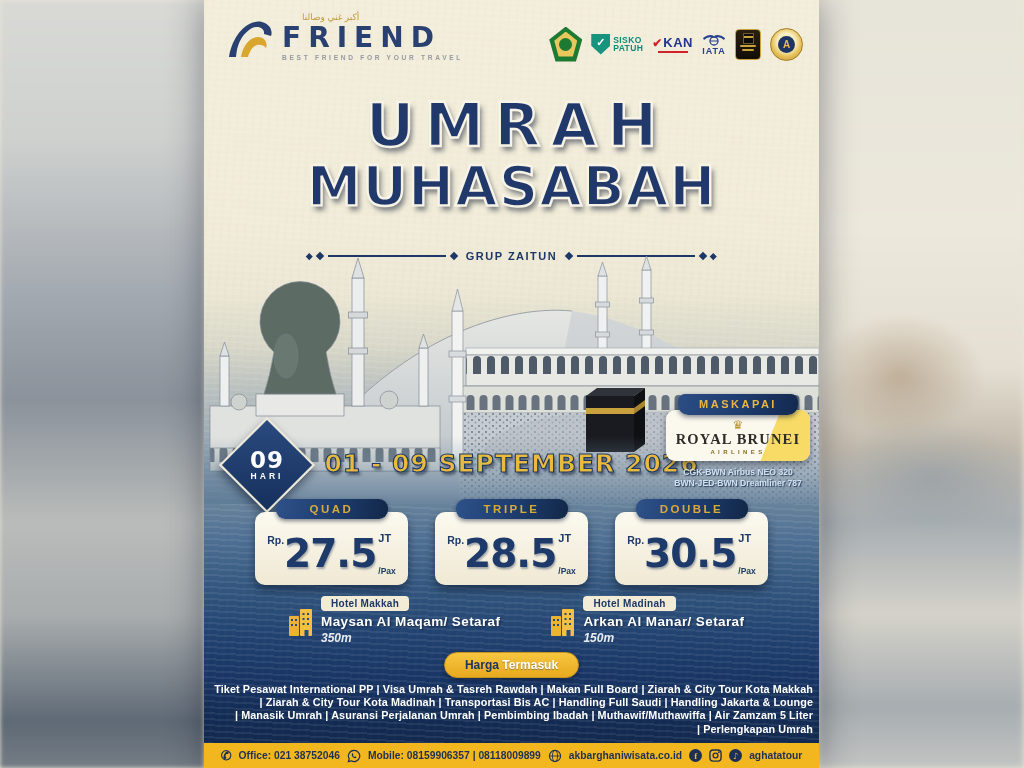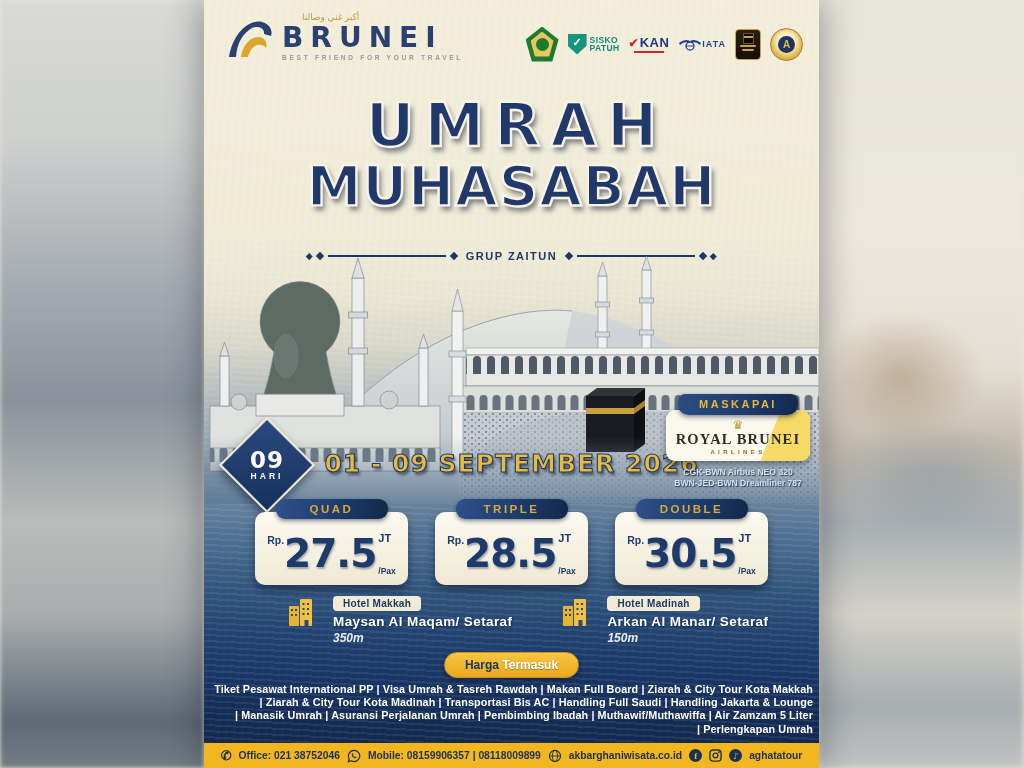--- a/index.html
+++ b/index.html
@@ -46,21 +46,21 @@
   .b-kemenag .core { position:absolute; left:10px; top:11px; width:13px; height:13px; border-radius:50%; background:#1d7a33; }
   .b-sisko { display:flex; align-items:center; gap:3px; }
   .b-sisko .shield { width:19px; height:21px; background:#18937e; clip-path:polygon(0 0,100% 0,100% 58%,50% 100%,0 58%);
     color:#fff; font-size:11px; font-weight:800; text-align:center; line-height:17px; }
   .b-sisko .stx { font-size:8.5px; font-weight:800; color:#0f8a7a; line-height:8.5px; letter-spacing:.4px; }
   .b-kan { display:flex; flex-direction:column; align-items:center; }
   .b-kan .row { display:flex; align-items:baseline; gap:1px; }
   .b-kan .chk { color:#d2232a; font-size:12px; font-weight:800; }
   .b-kan .ktx { color:#20368c; font-weight:800; font-size:13px; letter-spacing:.5px;text-align:center; }
   .b-kan .bar { width:30px; height:2px; background:#d2232a; margin-top:1px; }
-  .b-iata { display:flex; flex-direction:row; align-items:center; gap:0; }
+  .b-iata { display:flex; flex-direction:column; align-items:center; gap:0; }
   .b-iata .itx { color:#27418f; font-weight:800; font-size:9px; letter-spacing:1px; }
   .b-dark { width:26px; height:31px; border-radius:4px; background:linear-gradient(180deg,#2a2010,#120d05);
     border:1px solid #c9a13d; display:flex; flex-direction:column; align-items:center; padding-top:4px; gap:2px; }
   .b-dark .cube { width:9px; height:9px; background:#0c0c0e; position:relative; outline:1px solid #6b5a2b; }
   .b-dark .cube::after { content:""; position:absolute; left:0; top:2px; width:9px; height:2px; background:#c9a13d; }
   .b-dark .l1,.b-dark .l2 { width:16px; height:2px; background:#caa23e; border-radius:1px; }
   .b-dark .l2 { width:12px; }
   .b-gold { width:33px; height:33px; border-radius:50%; background:radial-gradient(circle at 50% 42%,#f8ecc2 0 38%,#e6c35c 60%,#b9882a 100%);
     border:1.5px solid #a57b22; display:flex; align-items:center; justify-content:center; }
   .b-gold .gcore { width:17px; height:17px; border-radius:50%; background:#1d3560; color:#e6bd4e;
@@ -123,21 +123,21 @@
   .pcard .pline { position:absolute; inset:14px 6px 4px; display:flex; align-items:center; justify-content:center; }
   .pcard .rp { font-size:10.5px; font-weight:800; color:#1e3a6b; align-self:flex-start; margin-top:8px; }
   .pcard .amt { font-family:"DejaVu Sans",sans-serif; font-size:39px; font-weight:800; color:#1e3a6b;
     letter-spacing:-1px; line-height:40px; text-shadow:1px 2px 2px rgba(20,35,70,.35); }
   .pcard .side { display:flex; flex-direction:column; justify-content:space-between; height:44px; margin-left:2px; }
   .pcard .jt { font-size:11px; font-weight:800; color:#1e3a6b; }
   .pcard .pax { font-size:8.5px; font-weight:700; color:#1e3a6b; }
 
   
   .hotels { position:absolute; left:84px; top:596px; display:flex; gap:50px; }
-  .hotel { display:flex; gap:20px; align-items:flex-start; }
+  .hotel { display:flex; gap:8px; align-items:center; }
   .hotel .hcol { display:flex; flex-direction:column; align-items:flex-start; }
   .hotel .hbadge { background:#f2ecd6; color:#1d3766; font-size:10px; font-weight:800; padding:2px 10px;
     border-radius:4px; letter-spacing:.3px; }
   .hotel .hname { color:#fff; font-size:13.5px; font-weight:800; letter-spacing:.4px; margin-top:3px;
     text-shadow:1px 1px 2px rgba(10,20,40,.6); }
   .hotel .hdist { color:#e8ecf2; font-size:12px; font-weight:800; margin-top:2px;font-style:italic; }
 
   
   .inc-btn { position:absolute; left:0; right:0; top:652px; text-align:center; }
   .inc-btn .pill { display:inline-block; background:linear-gradient(180deg,#f7c640,#e8a91f);
@@ -167,21 +167,21 @@
   <div class="poster">
     <div class="texture"></div>
 
     <div class="logo">
       <svg width="52" height="52" viewBox="0 0 52 52">
         <path d="M5,45 C9,22 24,7 38,10 C46,12 49,19 47,24 L40,22 C41,16 33,12 25,18 C17,24 13,33 12,45 Z" fill="#2a4070"></path>
         <path d="M17,45 C19,33 26,25 34,25 C40,25 44,30 42,36 C38,31 30,32 27,38 C25,42 24,43.5 24,45 Z" fill="#d9a62e"></path>
       </svg>
       <div class="logo-texts">
         <div class="logo-arabic">أكبر غني وصالنا</div>
-        <div class="logo-name">BRUNEI</div>
+        <div class="logo-name">FRIEND</div>
         <div class="logo-tagline">BEST FRIEND FOR YOUR TRAVEL</div>
       </div>
     </div>
 
     <div class="badges">
       <div class="b-kemenag">
         <div class="inner"></div>
         <div class="core"></div>
       </div>
       <div class="b-sisko">

